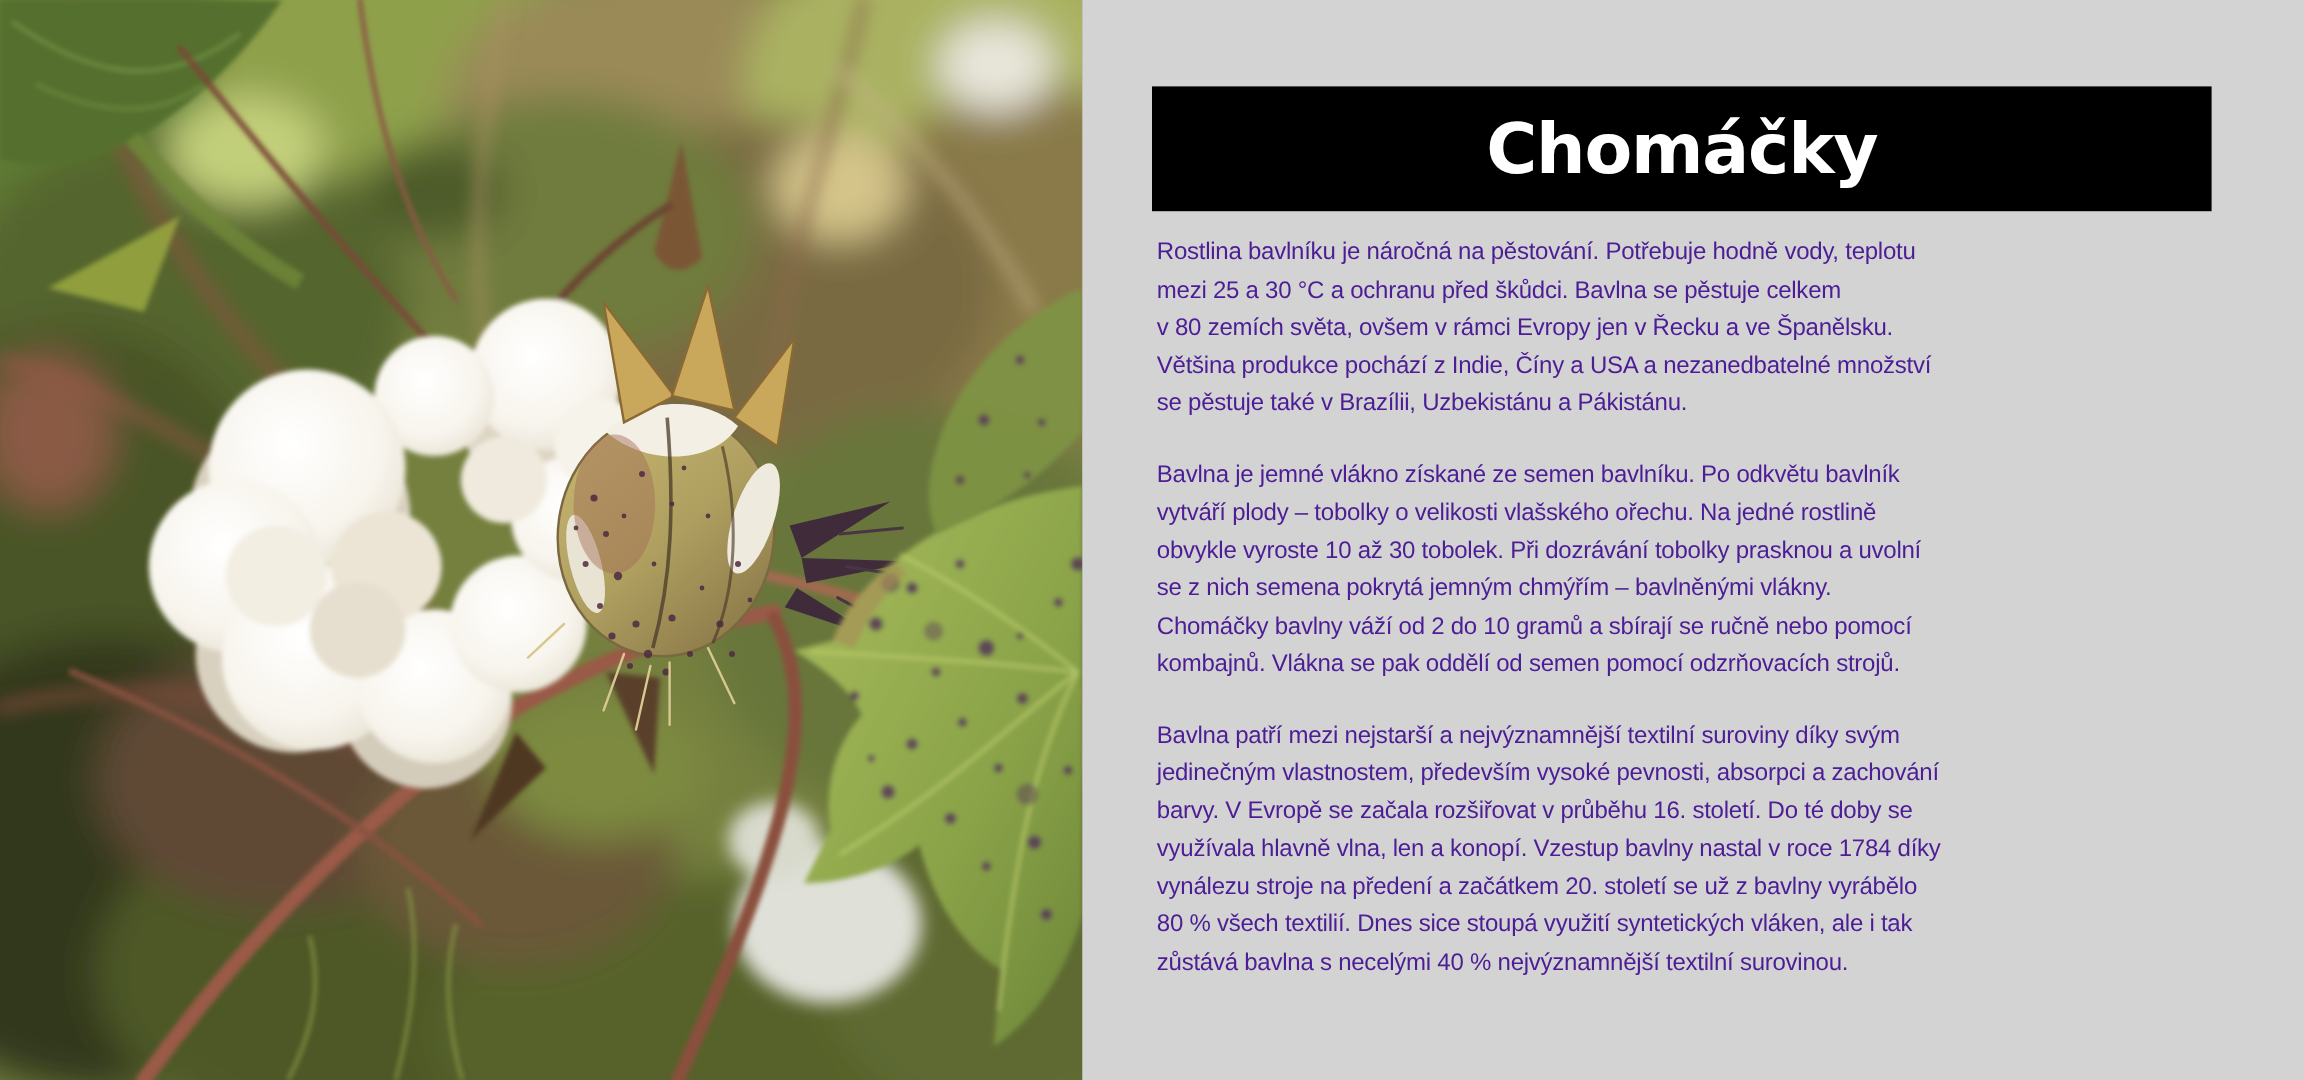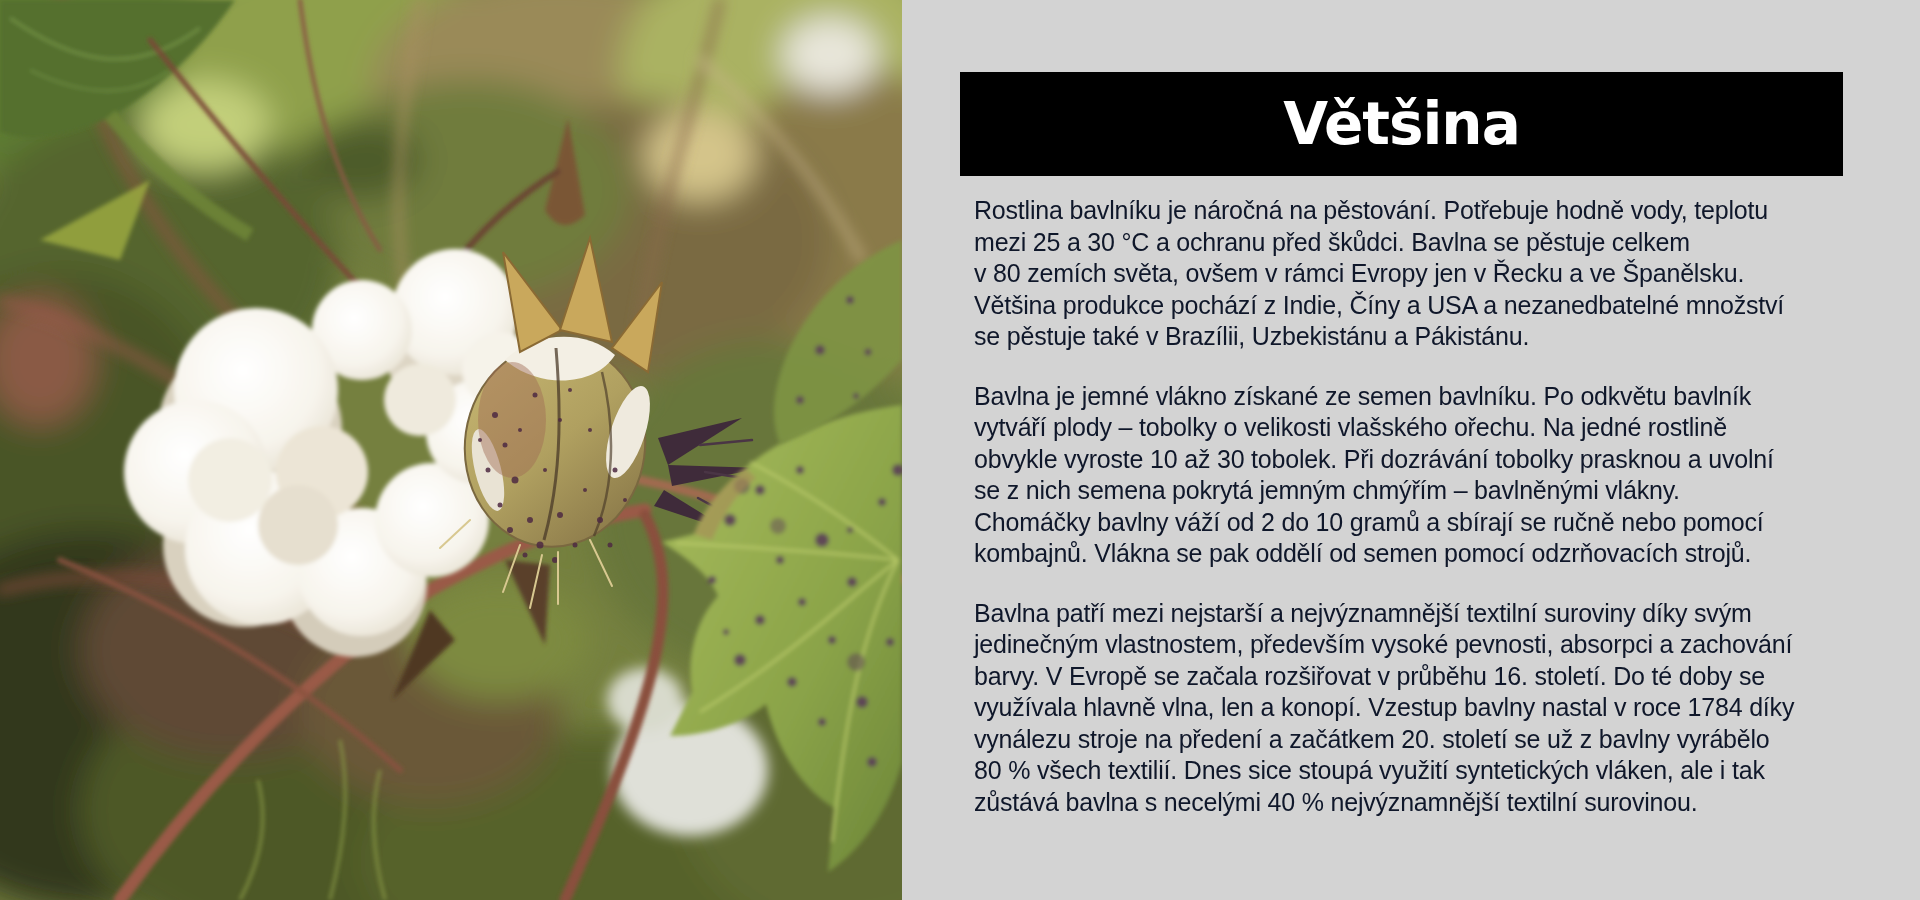--- a/index.html
+++ b/index.html
@@ -21,21 +21,21 @@
   }
   .title-bar{
     height:104px;background:#000000;display:flex;align-items:center;justify-content:center;
   }
   .title-bar h1{
     margin:0;color:#ffffff;font-family:"DejaVu Sans","Liberation Sans",sans-serif;
     font-weight:800;font-size:58px;letter-spacing:-1px;line-height:104px;
   }
   .text-block{margin-top:19px;}
   .text-block p{
-    margin:0 0 28px 14px;color:#0f172a;font-size:25px;line-height:31.5px;
+    margin:0 0 28px 4px;color:#4c1d95;font-size:20px;line-height:31.5px;
     white-space:pre-line;letter-spacing:-0.2px;
   }
 </style>
 </head>
 <body>
 
 <div class="slide">
 
   <div class="photo">
     <svg viewBox="0 0 902 900" xmlns="http://www.w3.org/2000/svg">
@@ -279,21 +279,21 @@
       <g stroke="#8a9a46" stroke-width="3" fill="none" opacity="0.8" filter="url(#fsoft)">
         <path d="M 330,900 C 345,840 350,790 340,740"></path>
         <path d="M 385,900 C 372,850 370,810 380,770"></path>
         <path d="M 240,900 C 262,858 268,820 258,780"></path>
       </g>
     </svg>
   </div>
 
   <div class="panel">
     <div class="title-bar">
-      <h1>Většina</h1>
+      <h1>Chomáčky</h1>
     </div>
     <div class="text-block">
       <p>Rostlina bavlníku je náročná na pěstování. Potřebuje hodně vody, teplotu
 mezi 25 a 30 °C a ochranu před škůdci. Bavlna se pěstuje celkem
 v 80 zemích světa, ovšem v rámci Evropy jen v Řecku a ve Španělsku.
 Většina produkce pochází z Indie, Číny a USA a nezanedbatelné množství
 se pěstuje také v Brazílii, Uzbekistánu a Pákistánu.</p>
       <p>Bavlna je jemné vlákno získané ze semen bavlníku. Po odkvětu bavlník
 vytváří plody – tobolky o velikosti vlašského ořechu. Na jedné rostlině
 obvykle vyroste 10 až 30 tobolek. Při dozrávání tobolky prasknou a uvolní

